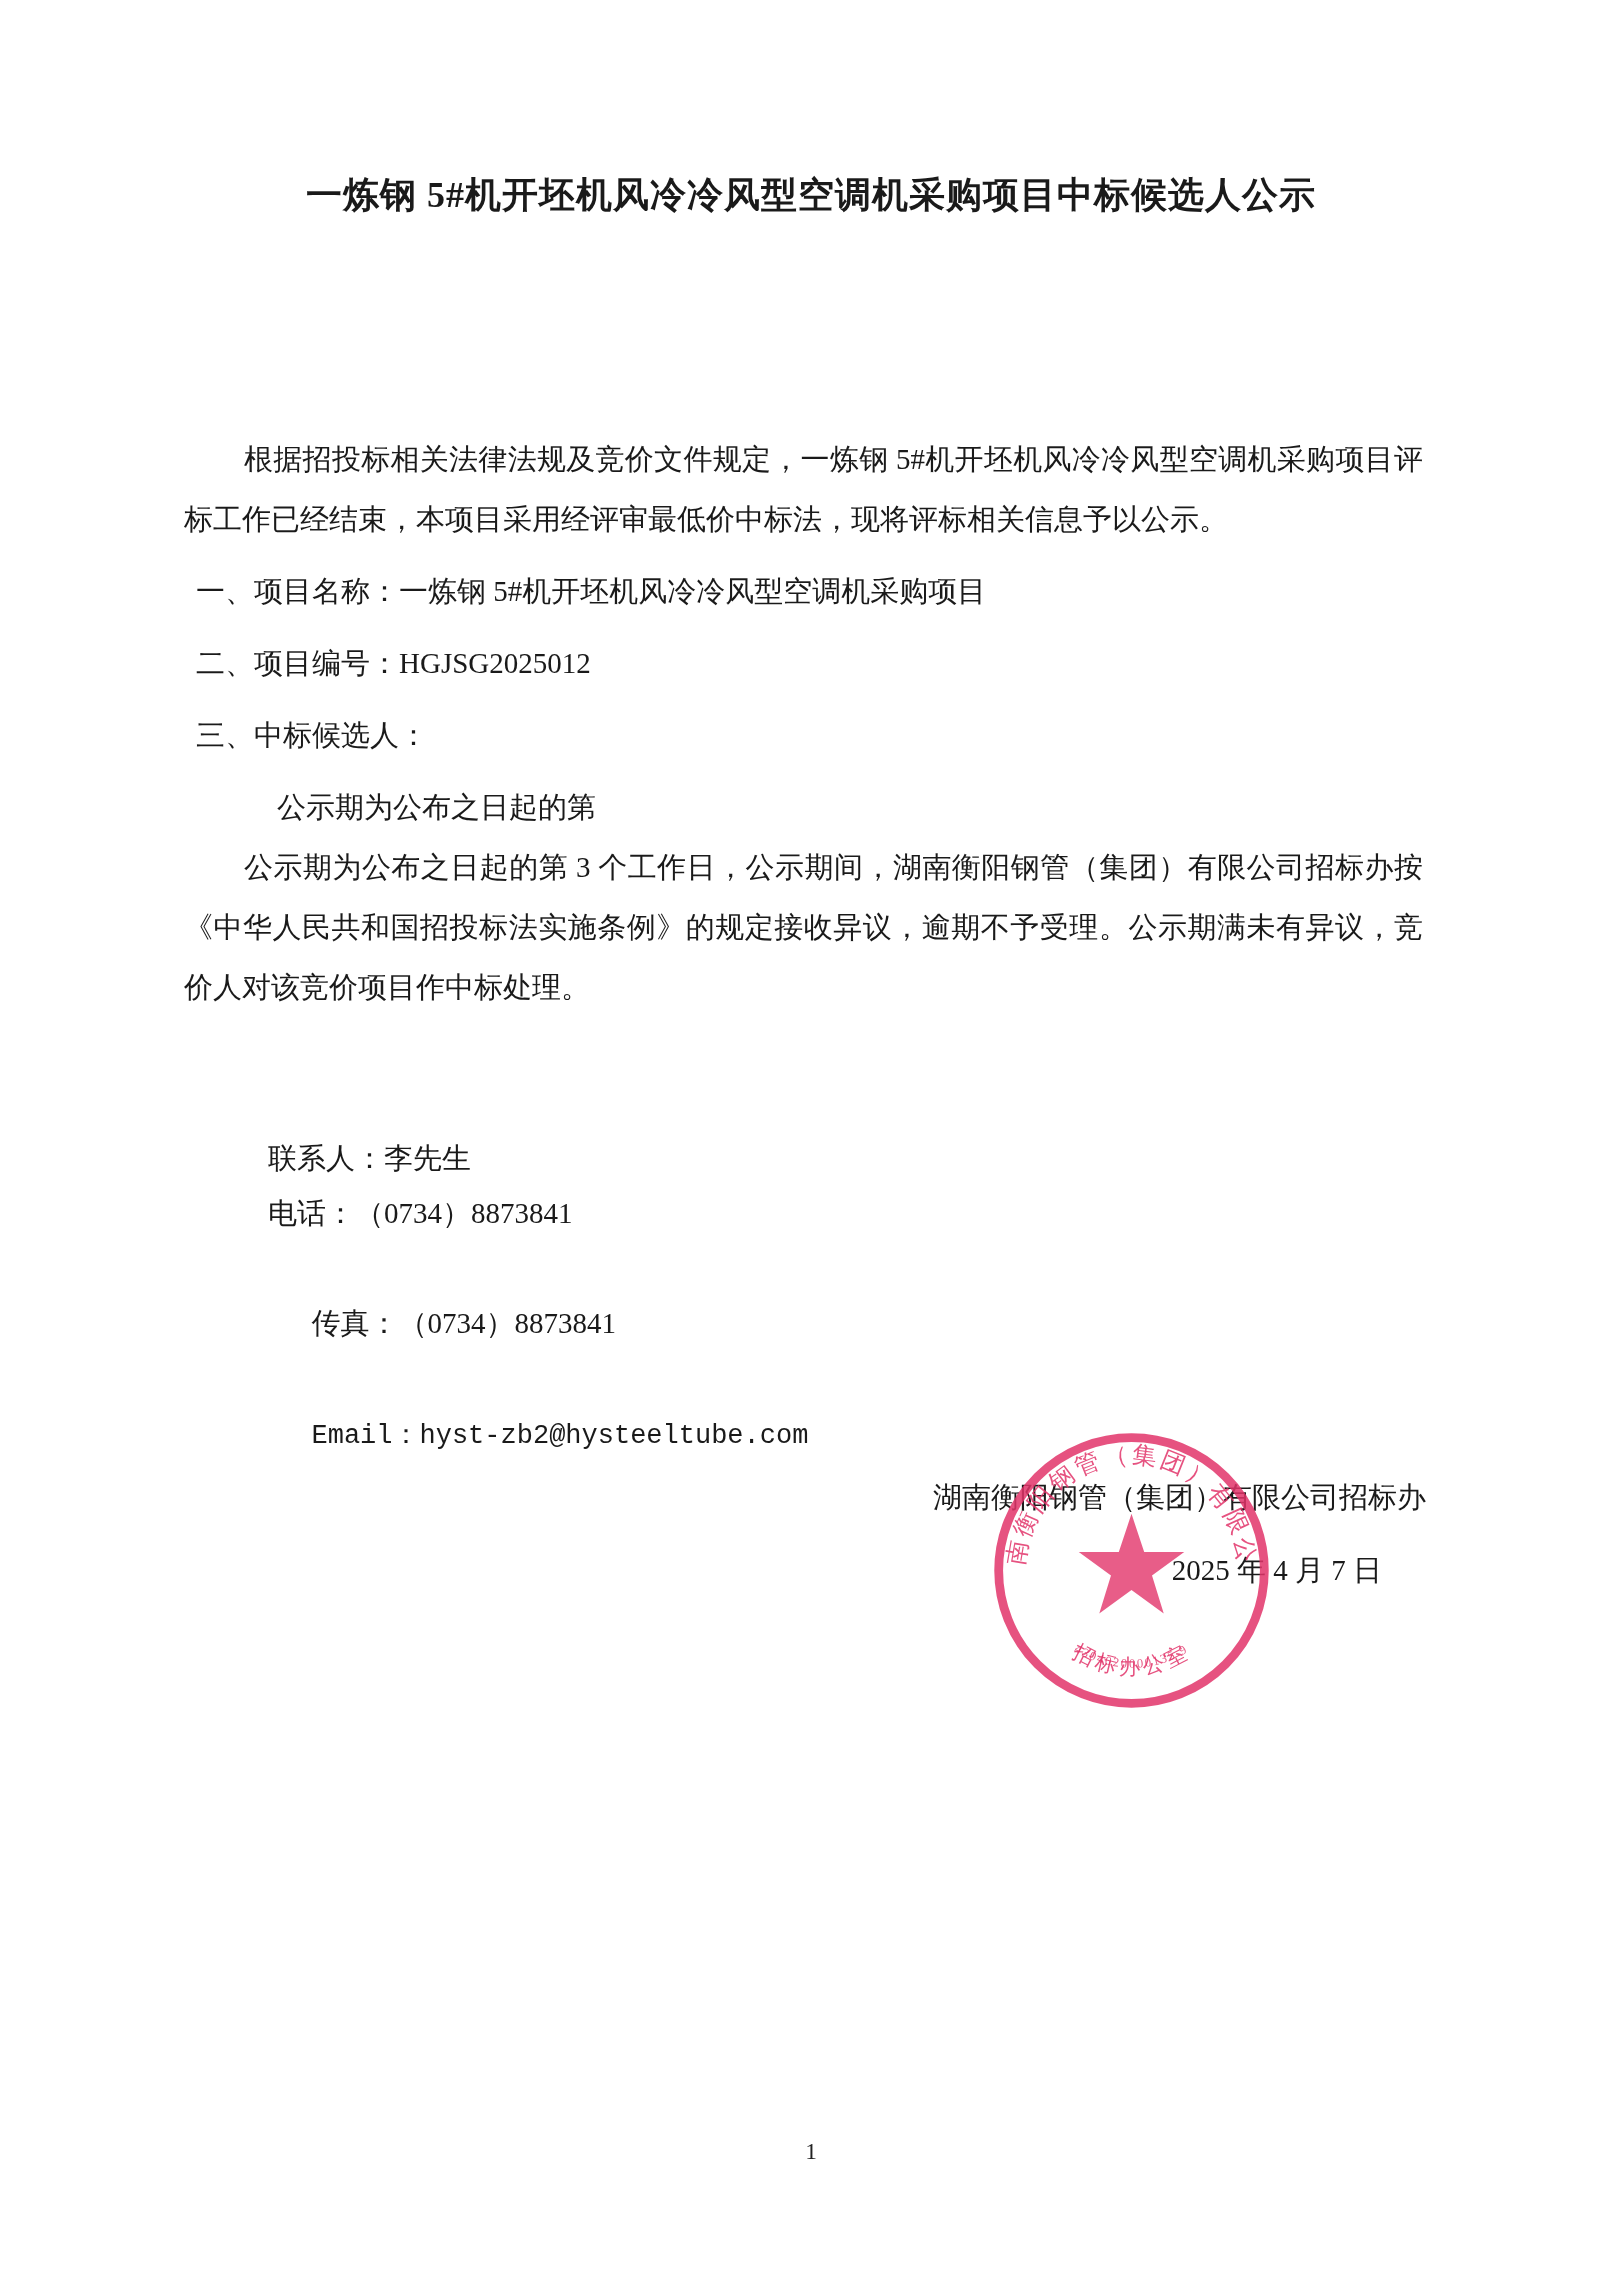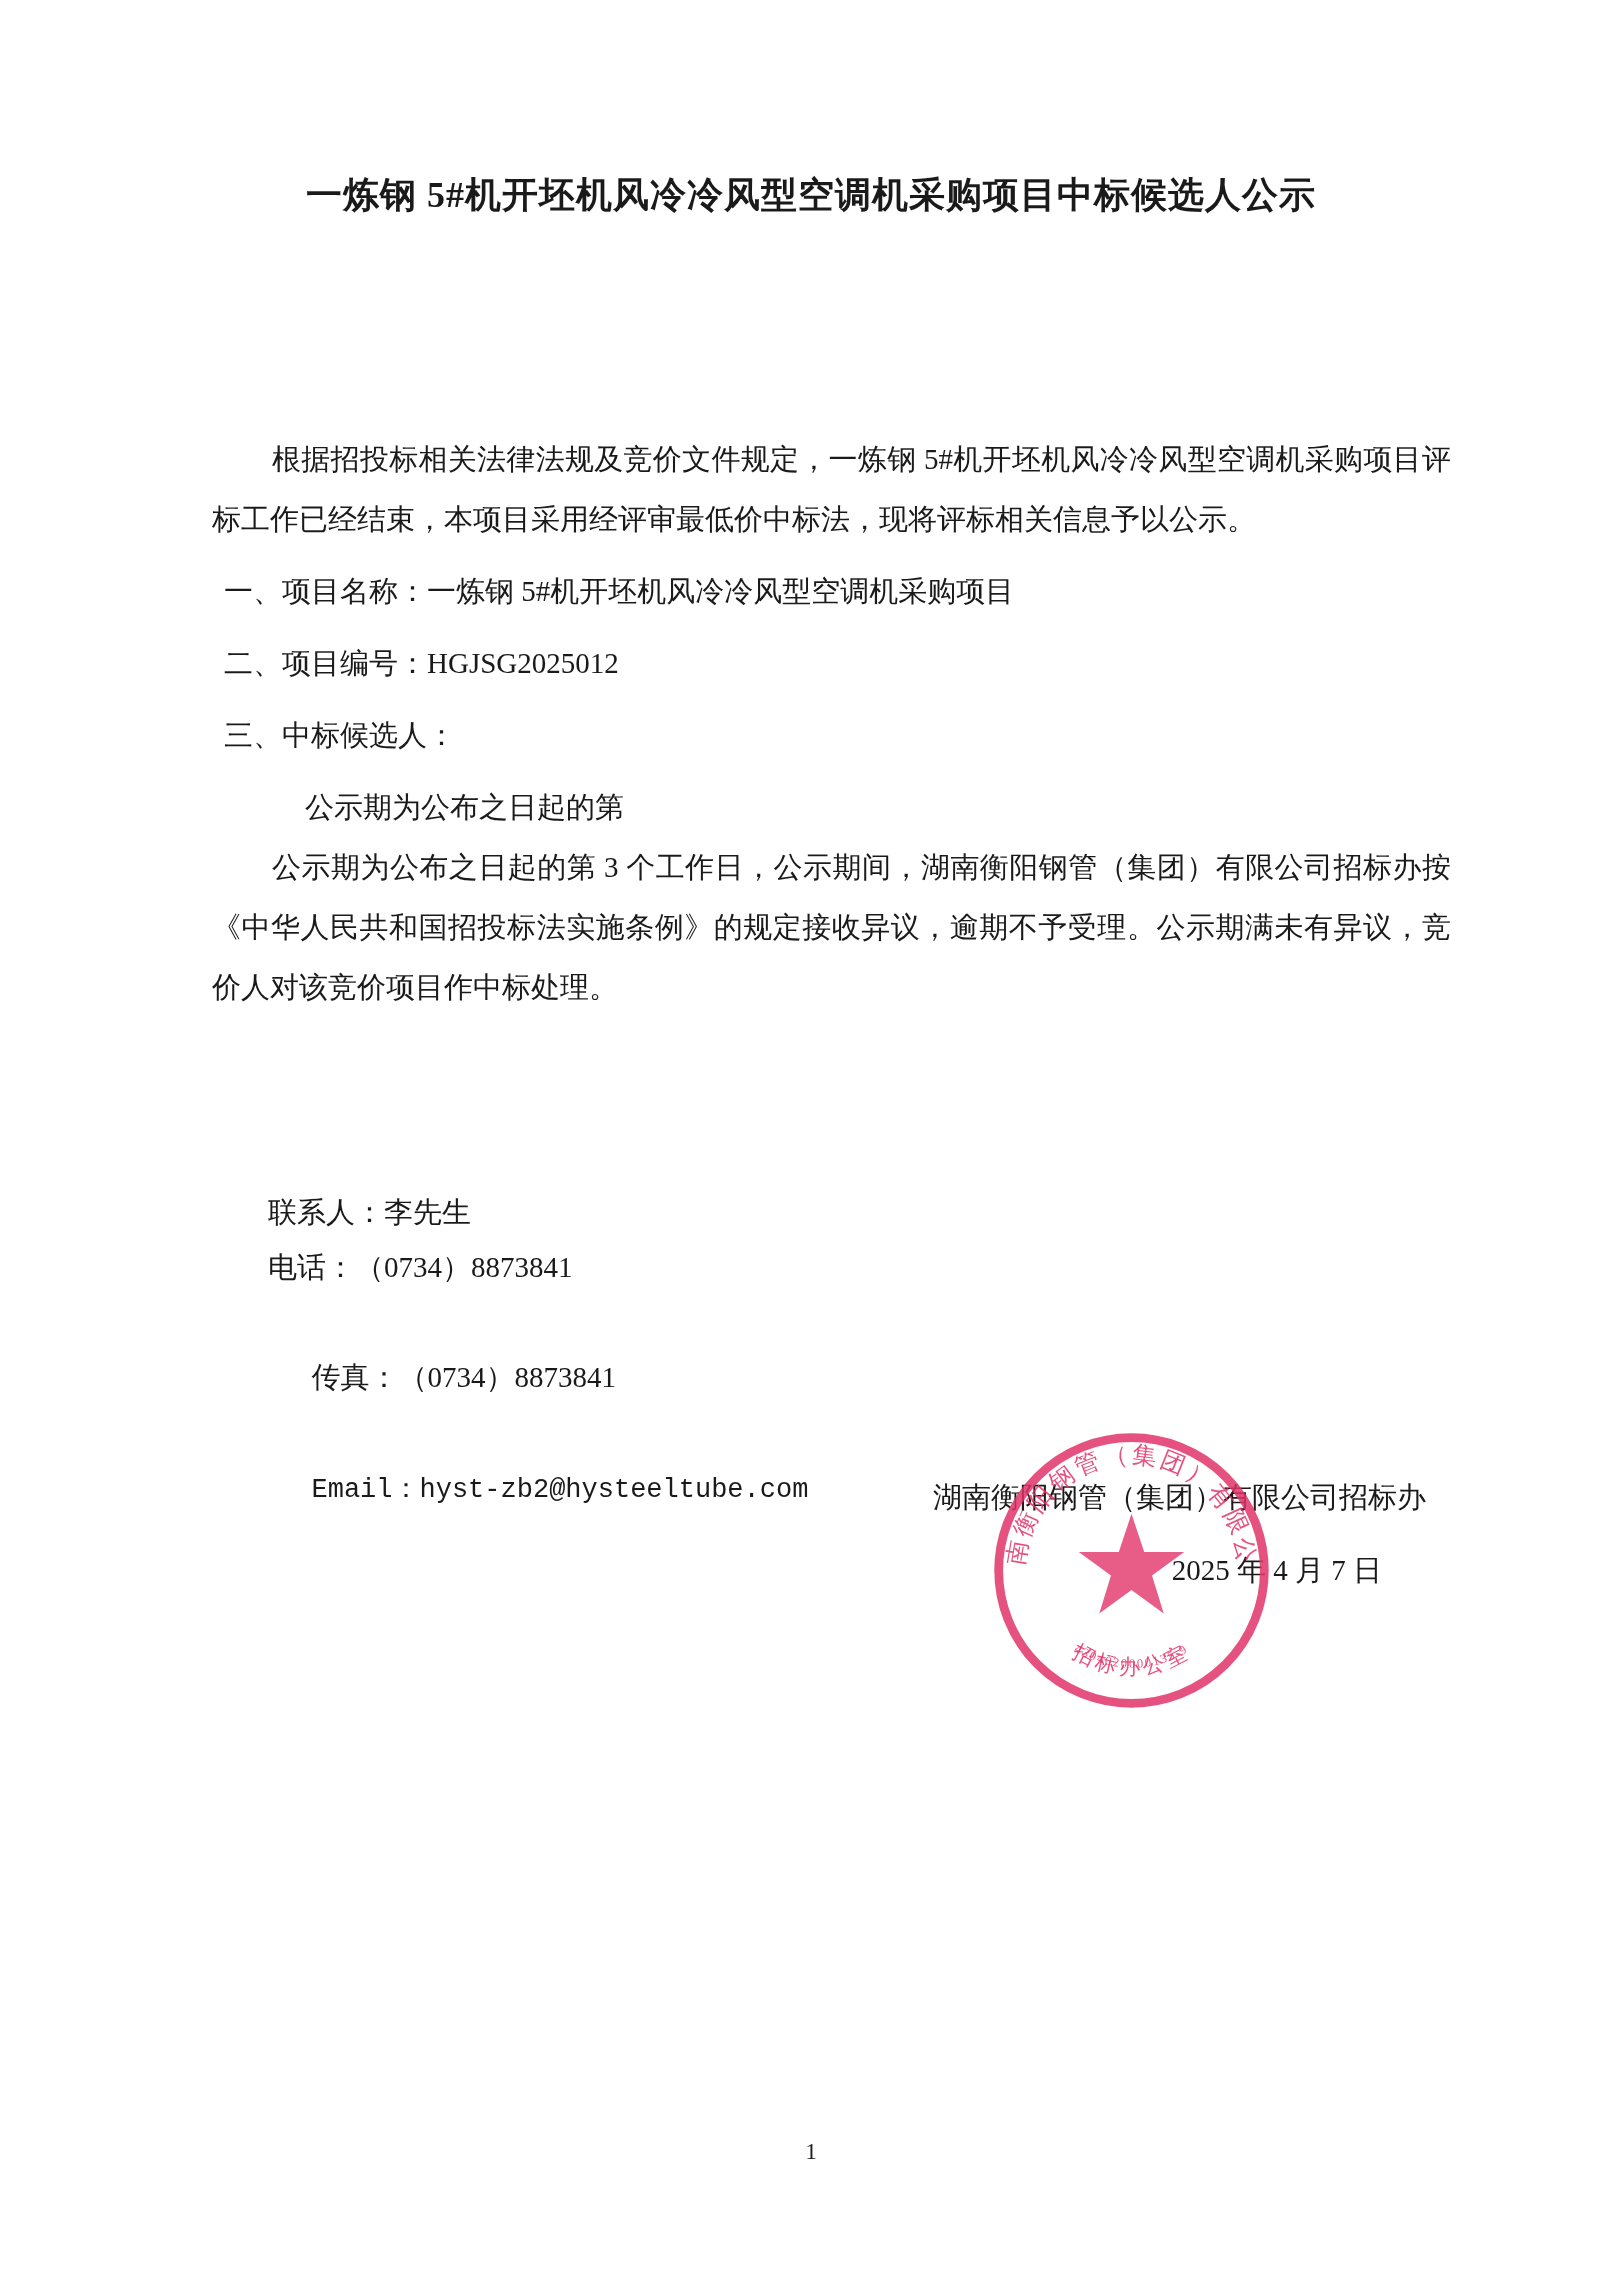--- a/index.html
+++ b/index.html
@@ -29,21 +29,21 @@
     top: 171px;
     width: 1622px;
     text-align: center;
     font-size: 36px;
     font-weight: bold;
     letter-spacing: 1px;
     font-family: "Liberation Serif", "DejaVu Serif", serif;
   }
   .body-block {
     position: absolute;
-    left: 212px;
+    left: 184px;
     top: 429px;
     width: 1239px;
   }
   .para {
     font-size: 29px;
     line-height: 60px;
     text-align: justify;
     text-justify: inter-ideograph;
     margin: 0;
     font-family: "Liberation Serif", "DejaVu Serif", serif;
@@ -58,21 +58,21 @@
   }
   .candidate {
     font-size: 29px;
     line-height: 60px;
     margin: 0;
     text-indent: 93px;
   }
   .contact-block {
     position: absolute;
     left: 268px;
-    top: 1185px;
+    top: 1131px;
     width: 1170px;
     font-size: 29px;
     line-height: 55px;
   }
   .contact-line {
     margin: 0;
     white-space: pre;
   }
   .mono {
     font-family: "Liberation Mono", "DejaVu Sans Mono", monospace;

